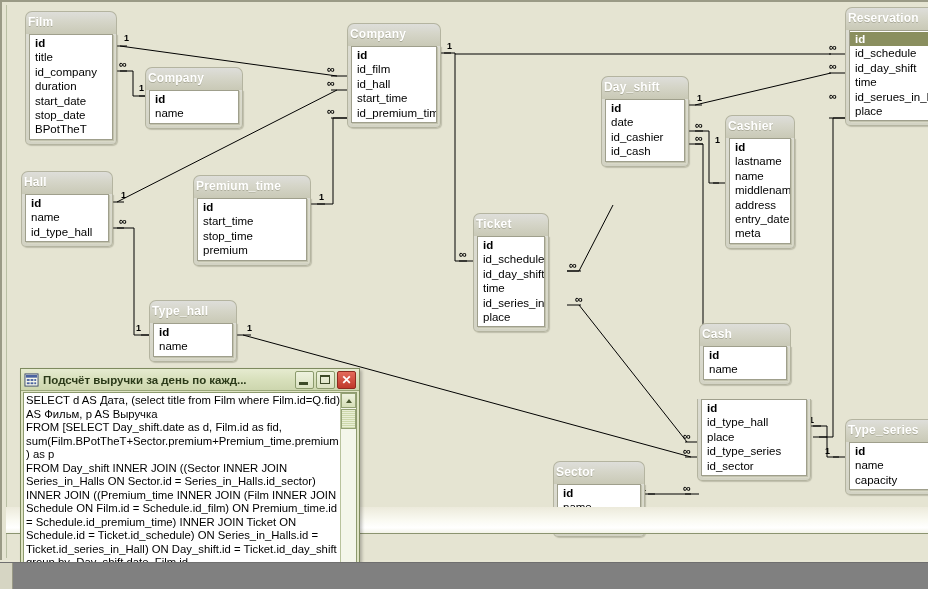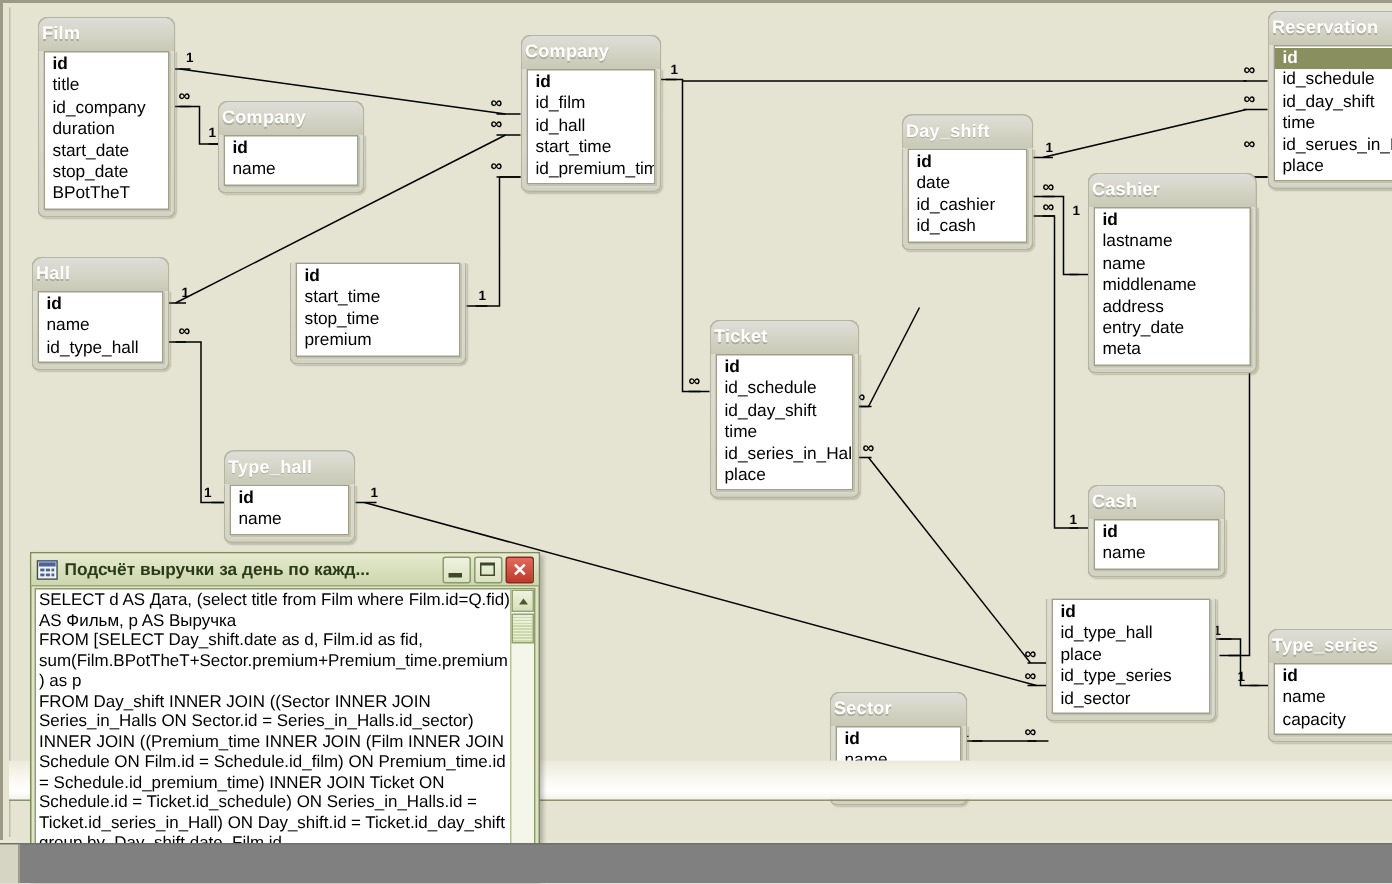--- a/index.html
+++ b/index.html
@@ -392,21 +392,21 @@
               <div class="tbl-body">
                 <div class="fld pk sel">id</div>
                 <div class="fld">id_schedule</div>
                 <div class="fld">id_day_shift</div>
                 <div class="fld">time</div>
                 <div class="fld">id_serues_in_Hall</div>
                 <div class="fld">place</div>
               </div>
             </div>
           </div>
-          <div class="tbl" style="left: 718px; top: 110px; width: 113px;">
+          <div class="tbl" style="left: 718px; top: 110px; width: 70px;">
             <div class="tbl-head">Cashier</div>
             <div class="tbl-wrap">
               <div class="tbl-body">
                 <div class="fld pk">id</div>
                 <div class="fld">lastname</div>
                 <div class="fld">name</div>
                 <div class="fld">middlename</div>
                 <div class="fld">address</div>
                 <div class="fld">entry_date</div>
                 <div class="fld">meta</div>
@@ -417,30 +417,31 @@
             <div class="tbl-head">Hall</div>
             <div class="tbl-wrap">
               <div class="tbl-body">
                 <div class="fld pk">id</div>
                 <div class="fld">name</div>
                 <div class="fld">id_type_hall</div>
               </div>
             </div>
           </div>
           <div class="tbl" style="left: 186px; top: 170px; width: 118px;">
+            <div class="tbl-head">Premium_time</div>
             <div class="tbl-wrap">
               <div class="tbl-body">
                 <div class="fld pk">id</div>
                 <div class="fld">start_time</div>
                 <div class="fld">stop_time</div>
                 <div class="fld">premium</div>
               </div>
             </div>
           </div>
-          <div class="tbl" style="left: 466px; top: 208px; width: 100px;">
+          <div class="tbl" style="left: 466px; top: 208px; width: 76px;">
             <div class="tbl-head">Ticket</div>
             <div class="tbl-wrap">
               <div class="tbl-body">
                 <div class="fld pk">id</div>
                 <div class="fld">id_schedule</div>
                 <div class="fld">id_day_shift</div>
                 <div class="fld">time</div>
                 <div class="fld">id_series_in_Hall</div>
                 <div class="fld">place</div>
               </div>
@@ -448,21 +449,21 @@
           </div>
           <div class="tbl" style="left: 142px; top: 295px; width: 88px;">
             <div class="tbl-head">Type_hall</div>
             <div class="tbl-wrap">
               <div class="tbl-body">
                 <div class="fld pk">id</div>
                 <div class="fld">name</div>
               </div>
             </div>
           </div>
-          <div class="tbl" style="left: 718px; top: 318px; width: 92px;">
+          <div class="tbl" style="left: 692px; top: 318px; width: 92px;">
             <div class="tbl-head">Cash</div>
             <div class="tbl-wrap">
               <div class="tbl-body">
                 <div class="fld pk">id</div>
                 <div class="fld">name</div>
               </div>
             </div>
           </div>
           <div class="tbl" style="left: 690px; top: 394px; width: 114px;">
             <div class="tbl-wrap">

